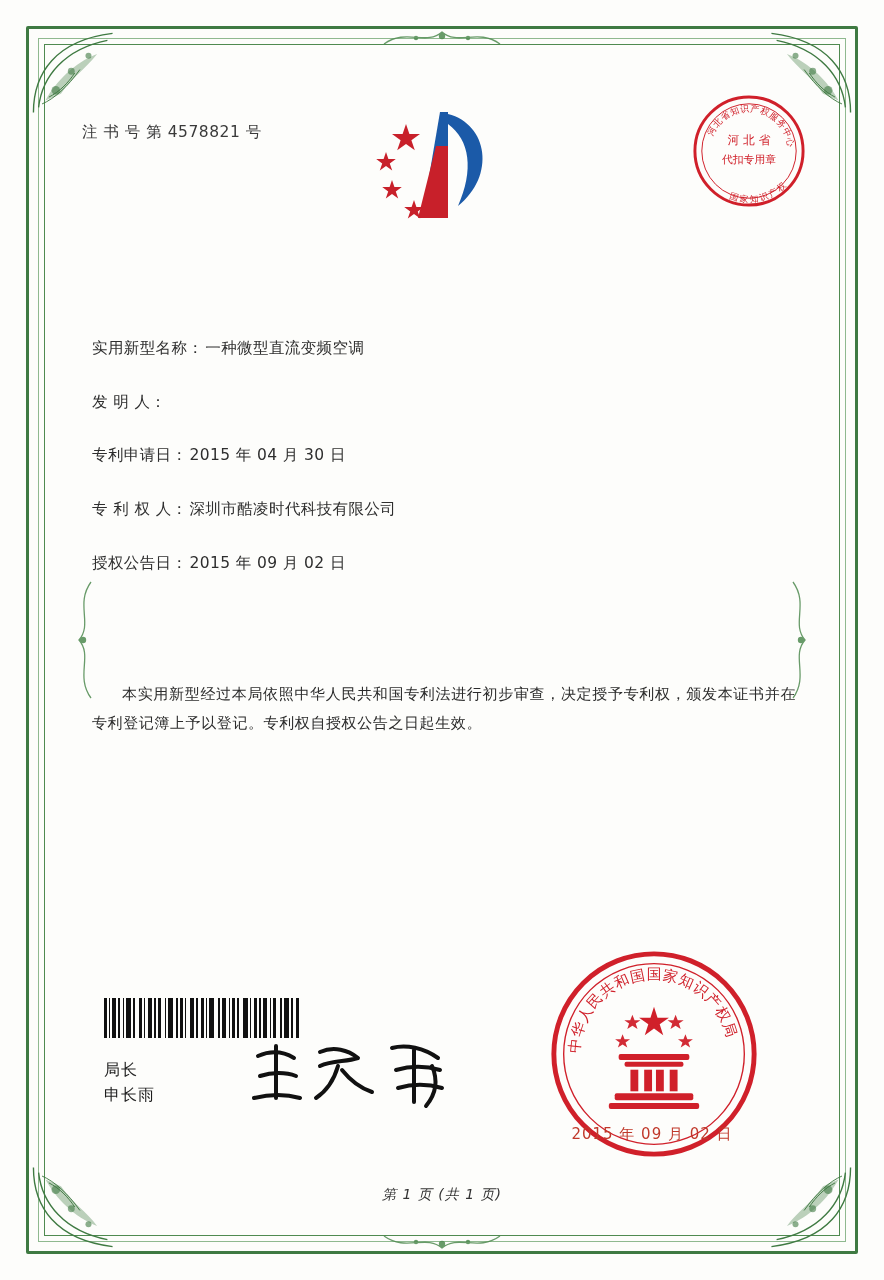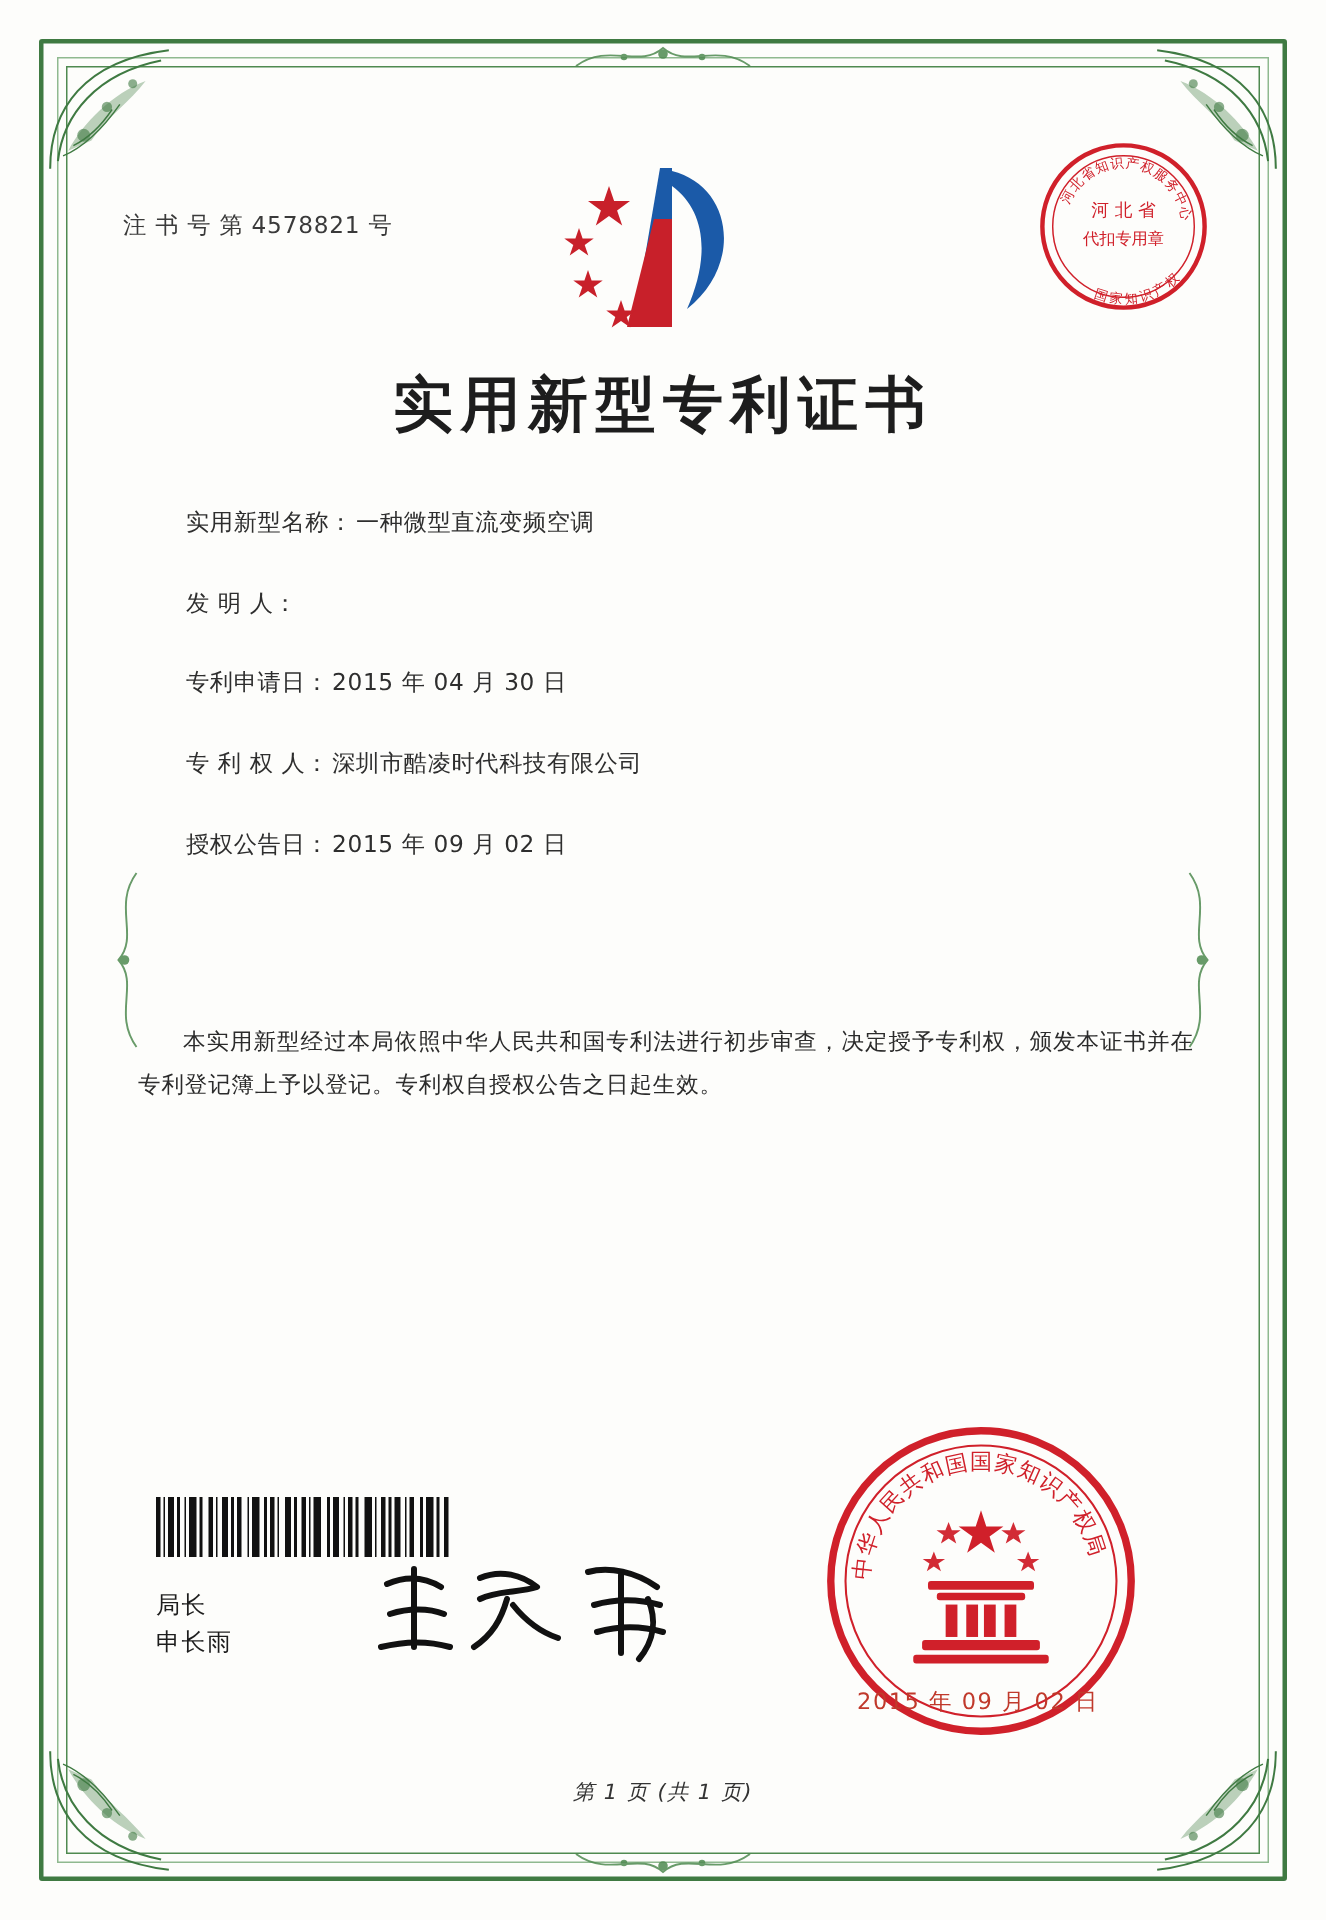--- a/index.html
+++ b/index.html
@@ -74,21 +74,21 @@
     position: absolute;
     left: 70px;
     top: 70px;
     right: 70px;
     bottom: 70px;
   }
 
   .reg-no {
     position: absolute;
     left: 12px;
-    top: 70px;
+    top: 52px;
     font-size: 15.5px;
     letter-spacing: .5px;
     color: #3a3a3a;
     font-family: "DejaVu Sans", "Liberation Sans", sans-serif;
   }
 
   
   .logo {
     position: absolute;
     left: 50%;
@@ -128,21 +128,20 @@
     right: 10px;
     top: 268px;
   }
   .field-row {
     display: flex;
     align-items: baseline;
     margin-bottom: 32px;
     font-size: 15.5px;
     color: #2e2e2e;
     line-height: 1.4;
-    margin-left: 32px;
   }
   .field-label {
     white-space: nowrap;
     letter-spacing: .4px;
   }
   .field-value {
     margin-left: 2px;
     letter-spacing: .4px;
     word-break: break-all;
   }
@@ -356,21 +355,20 @@
           <text x="60" y="112" text-anchor="middle" transform="rotate(18 60 60)">国</text>
           <text x="60" y="112" text-anchor="middle" transform="rotate(6 60 60)">家</text>
           <text x="60" y="112" text-anchor="middle" transform="rotate(-6 60 60)">知</text>
           <text x="60" y="112" text-anchor="middle" transform="rotate(-18 60 60)">识</text>
           <text x="60" y="112" text-anchor="middle" transform="rotate(-30 60 60)">产</text>
           <text x="60" y="112" text-anchor="middle" transform="rotate(-42 60 60)">权</text>
         </g>
       </svg>
     </div>
 
-    <div class="doc-title">实用新型专利证书</div>
 
     <div class="fields">
       <div class="field-row">
         <span class="field-label">实用新型名称：</span>
         <span class="field-value">一种微型直流变频空调</span>
       </div>
       <div class="field-row">
         <span class="field-label">发    明    人：</span>
       </div>
       <div class="field-row">

